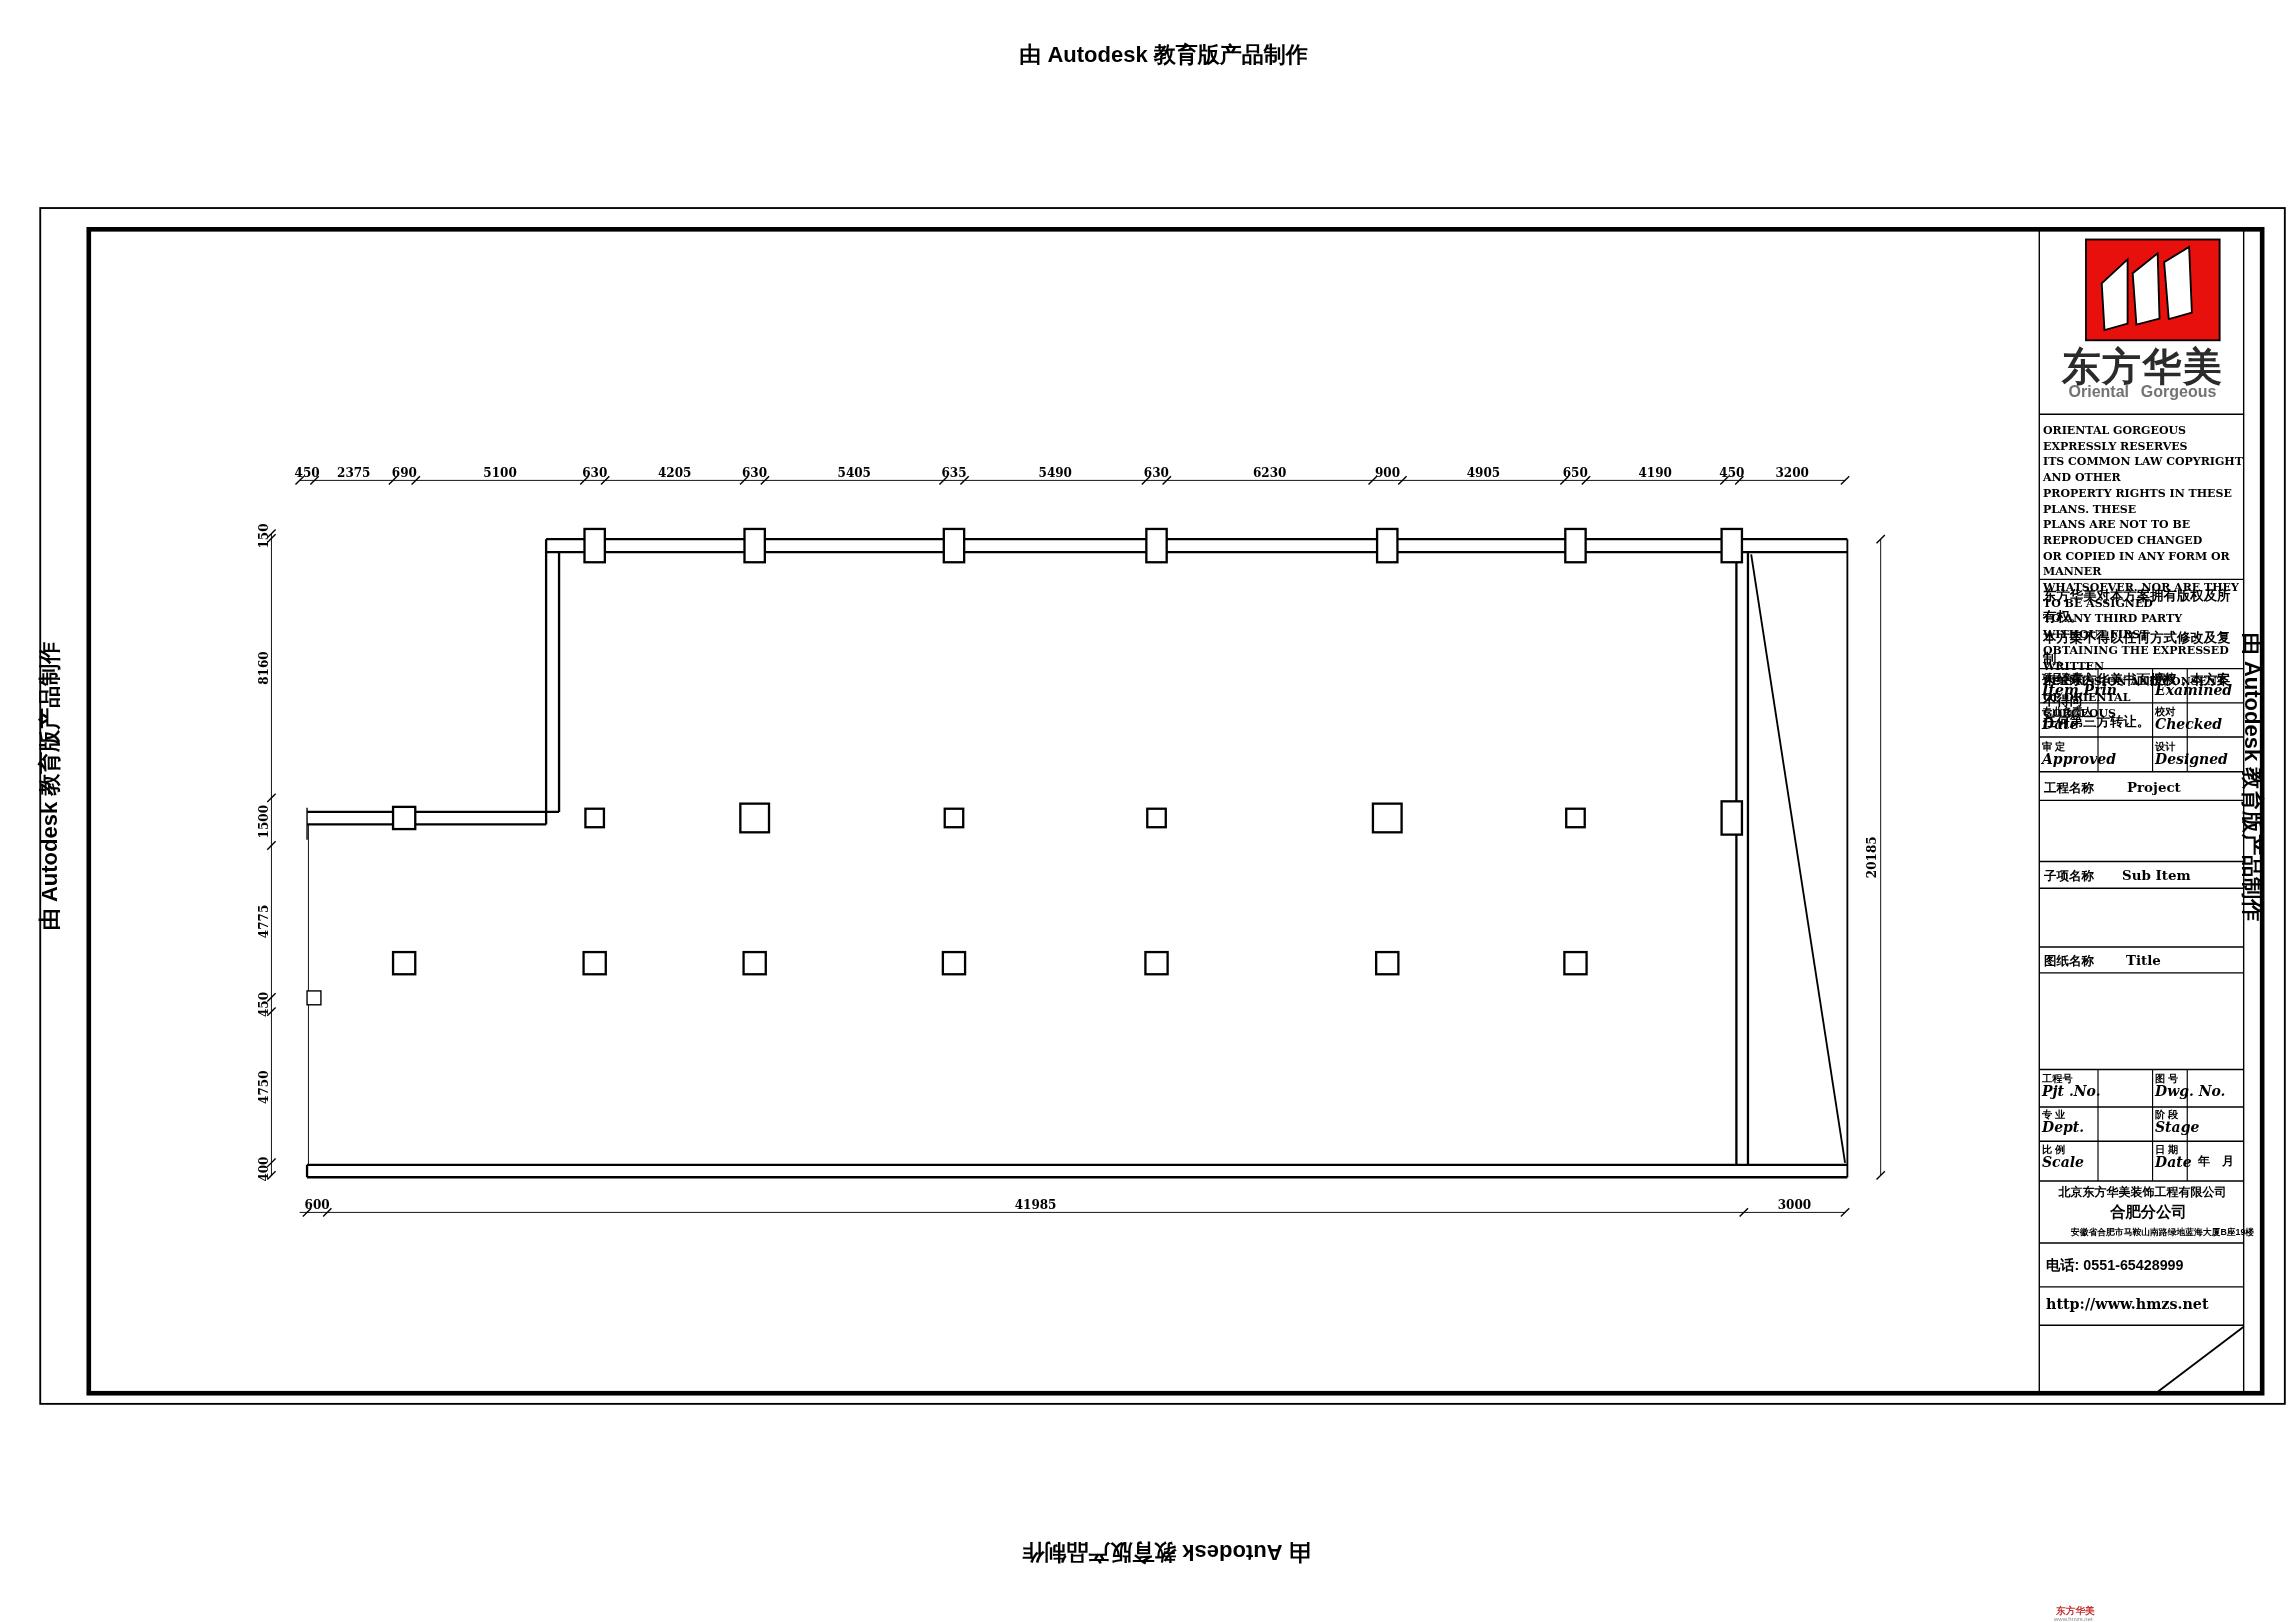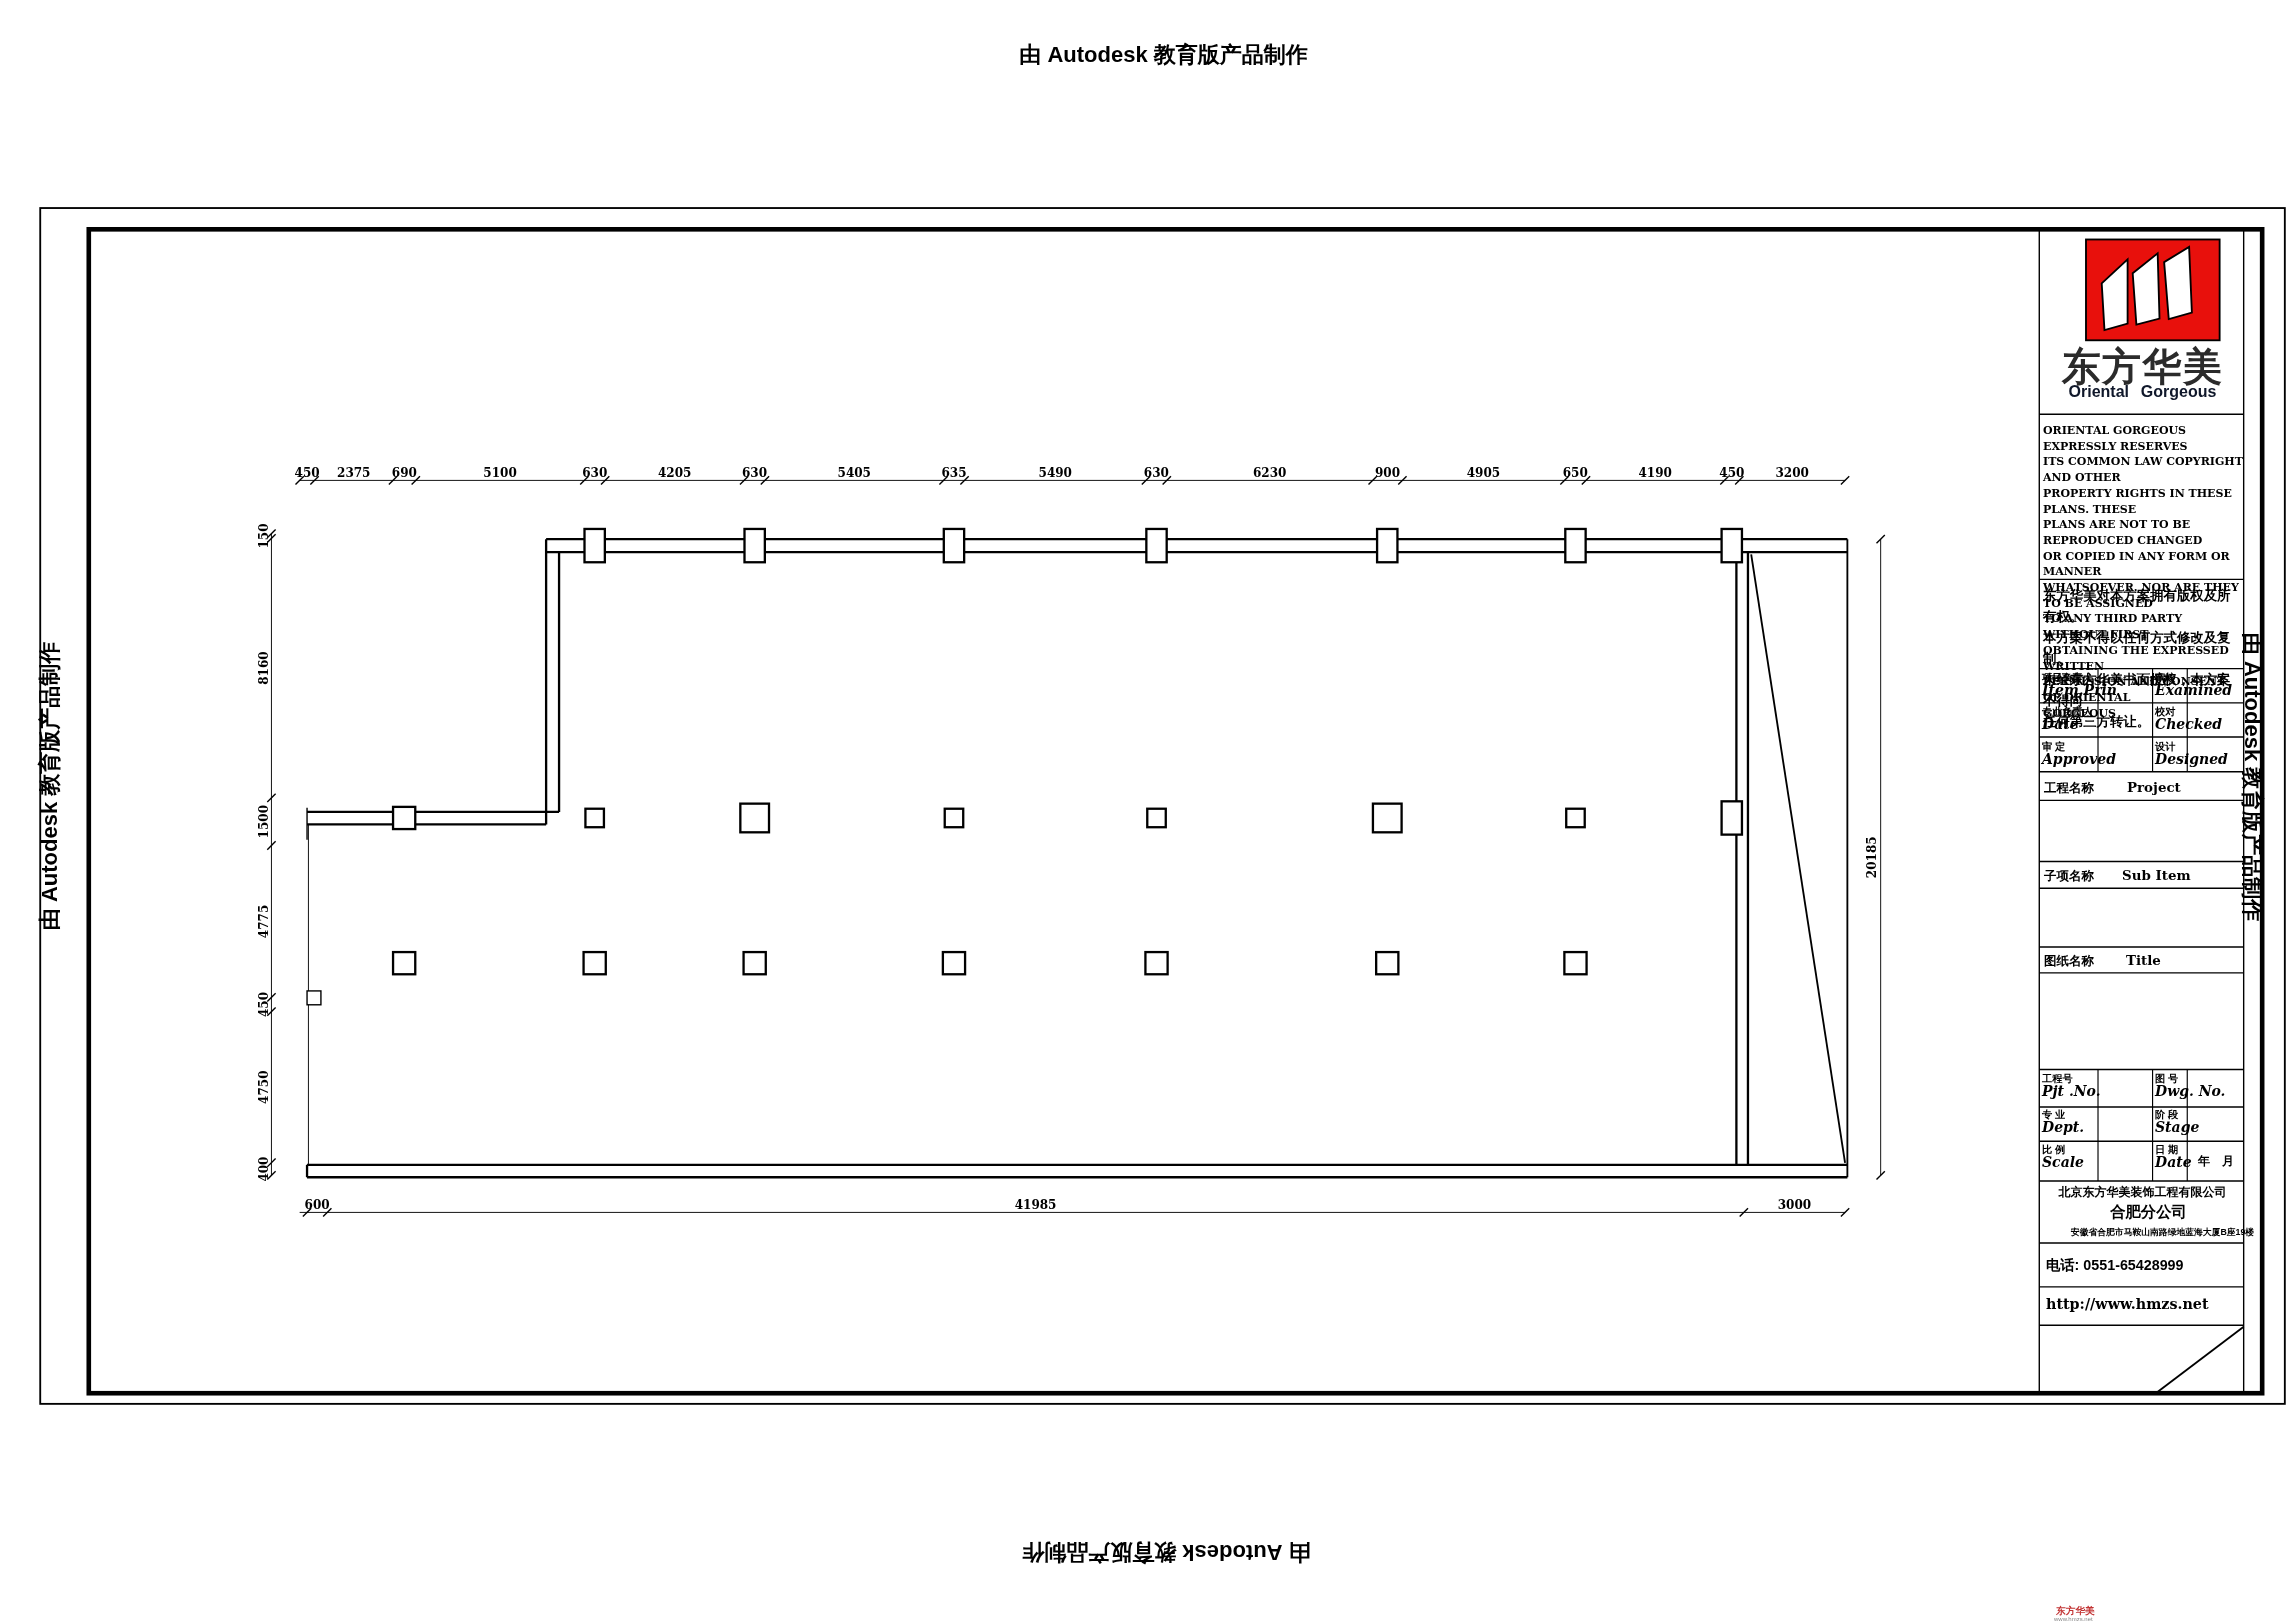--- a/index.html
+++ b/index.html
@@ -14,21 +14,21 @@
   .ctr{text-align:center;}
   
   .wm{position:absolute;font-weight:bold;font-size:22px;line-height:24px;
       width:333px;text-align:center;color:#000;white-space:nowrap;}
   .wm-top{left:997px;top:43px;}
   .wm-bottom{left:1000px;top:1540px;transform:rotate(180deg);}
   .wm-left{left:50px;top:786px;transform:translate(-50%,-50%) rotate(-90deg);}
   .wm-right{left:2252px;top:777px;transform:translate(-50%,-50%) rotate(90deg);}
   
   .brand-cn{left:2041px;top:340px;width:203px;font-size:39px;letter-spacing:1.4px;color:#2b2b2b;}
-  .brand-en{left:2041px;top:383px;width:203px;font-size:16px;word-spacing:7.4px;color:#0f172a;}
+  .brand-en{left:2041px;top:383px;width:203px;font-size:16px;word-spacing:7.4px;color:#737373;}
   .copy-en{left:2043px;top:423px;width:200px;font-size:11px;line-height:15.7px;}
   .copy-cn{left:2043px;top:585px;width:200px;font-size:13.4px;line-height:21px;}
   .cell{position:absolute;width:55px;}
   .cell .cn{font-size:10.2px;line-height:13px;font-weight:bold;white-space:nowrap;}
   .cell .en{font-size:14px;line-height:12px;font-weight:bold;white-space:nowrap;
             font-family:"DejaVu Serif","Liberation Serif",serif;font-style:italic;}
   .sec-cn{font-size:12.5px;white-space:nowrap;}
   .sec-en{font-size:13.4px;white-space:nowrap;}
   .comp-name{left:2041px;top:1184px;width:203px;font-size:12px;white-space:nowrap;}
   .comp-branch{left:2041px;top:1202px;width:215px;font-size:15.3px;}

